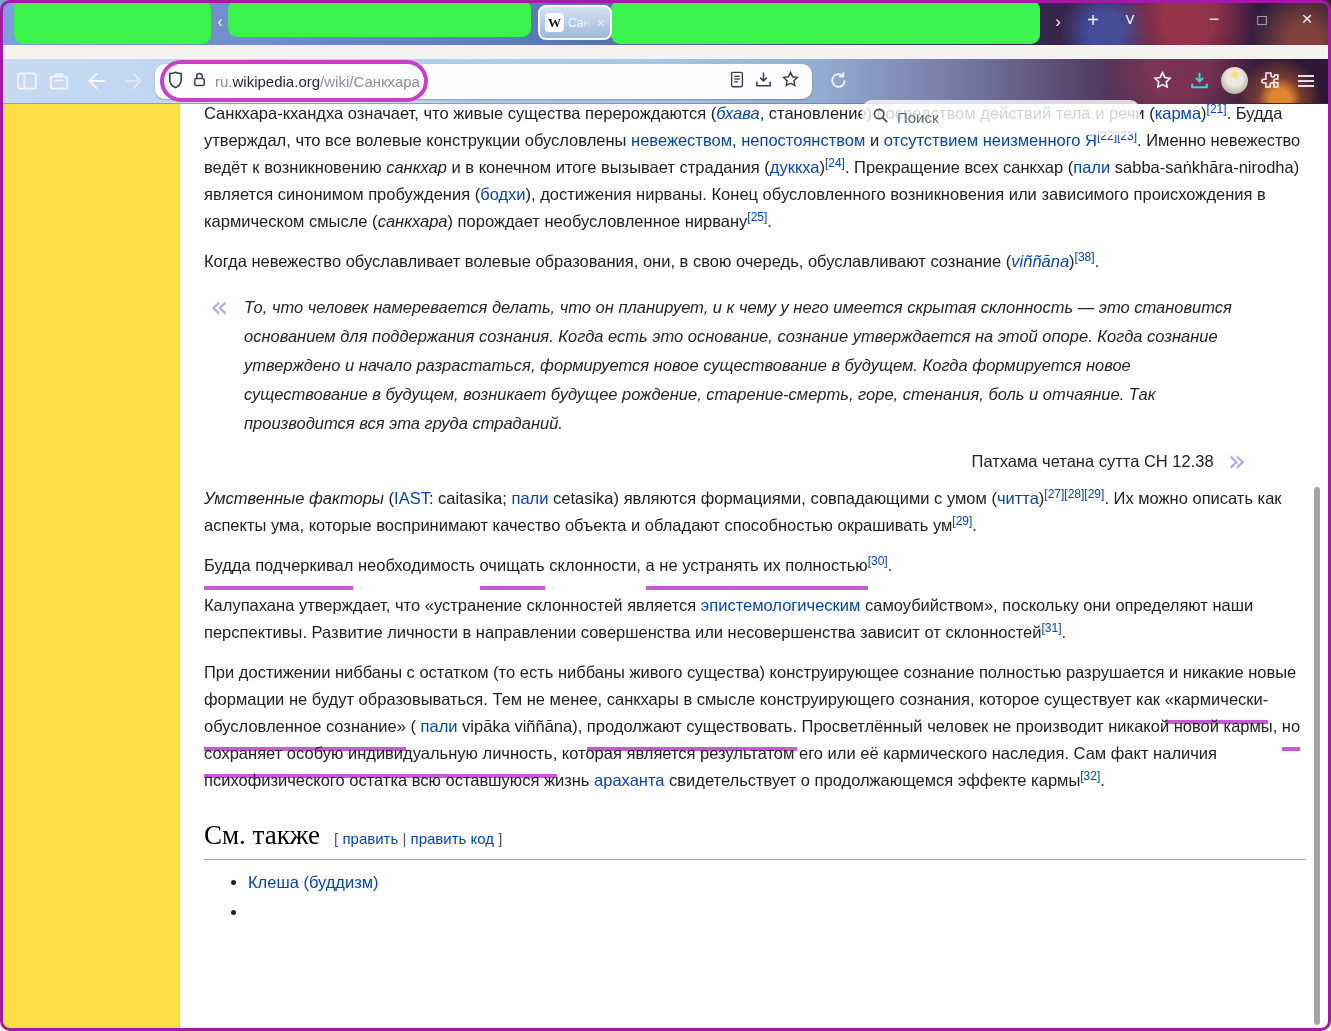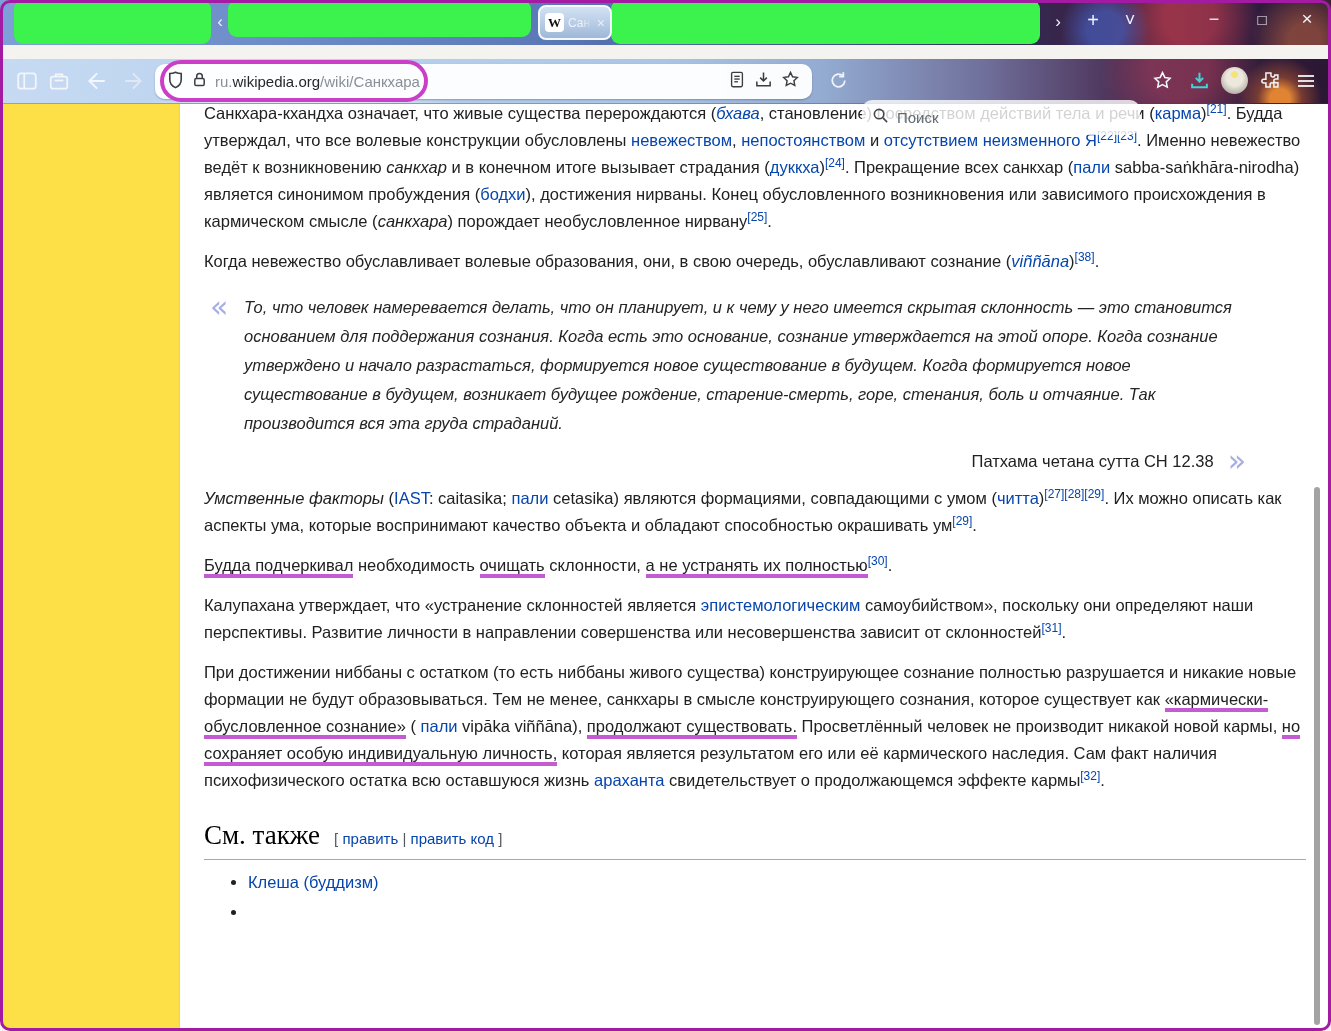--- a/index.html
+++ b/index.html
@@ -58,21 +58,21 @@
                radial-gradient(circle at 50% 40%, #ece8de 0 38%, #b7b3a8 75%, #8f8b80 100%); }
 
   
   .page { position:absolute; left:3px; top:90px; width:1325px; height:938px; background:#fde047; z-index:5; }
   .content { position:absolute; left:176px; top:0; right:0; bottom:0; background:#fff; border-left:1px solid #a7d7f9; padding:2px 22px 0 24px; overflow:hidden; }
   .content, .content p { color:#202122; font-size:16.5px; line-height:27px; }
   p { margin:8px 0 13px; }
   .lnk { color:#0645ad; }
   .ita { font-style:italic; }
   sup.supref { font-size:12px; line-height:0; }
-  .ann { border-bottom:4px solid #c45bd3; padding-bottom:0; }
+  .ann { border-bottom:4px solid #c45bd3; padding-bottom:12px; }
 
   blockquote.bq { margin:16px 30px 10px 6px; padding:2px 30px 0 34px; position:relative; }
   .bq-text { font-style:italic; color:#252525; line-height:29px; }
   .qmark { color:#a8ade2; font-size:30px; font-family:"DejaVu Sans", sans-serif; line-height:20px; }
   .q-open { position:absolute; left:0; top:6px; }
   .bq-attrib { text-align:right; margin-top:10px; color:#202122; }
   .bq-attrib .qmark { margin-left:14px; vertical-align:-4px; }
 
   h2.wh { font-family:"Liberation Serif", serif; font-weight:400; font-size:27px; color:#000;
     margin:26px 0 7px; padding-bottom:5px; border-bottom:1px solid #a2a9b1; line-height:30px; }

